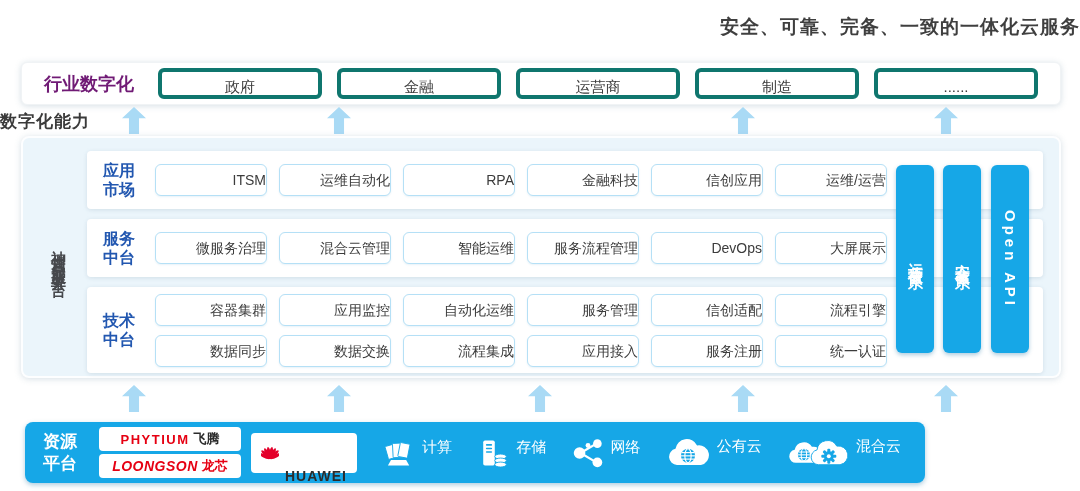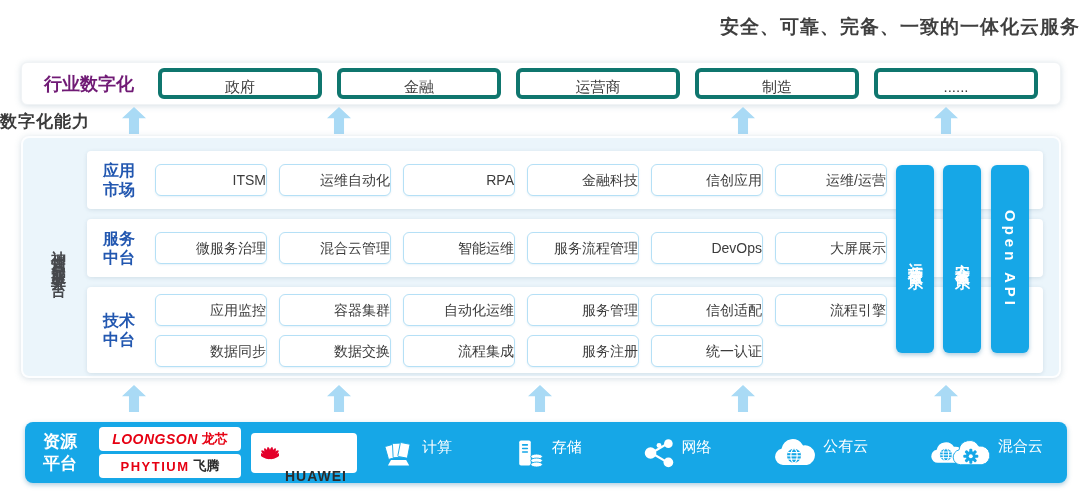--- a/index.html
+++ b/index.html
@@ -70,21 +70,21 @@
   .vbar {
     position:absolute; top:27px; width:38px; height:188px;
     background:#16a7e7; border-radius:6px; box-shadow:0 2px 4px rgba(20,110,160,.35);
     color:#fff; font-weight:bold; font-size:15px; letter-spacing:4px;
     writing-mode:vertical-rl; text-orientation:mixed;
     display:flex; align-items:center; justify-content:center;
   }
   .vbar.b1 { left:873px; } .vbar.b2 { left:920px; } .vbar.b3 { left:968px; }
   
   .resource-bar {
-    position:absolute; left:25px; top:422px; width:1042px; height:61px;
+    position:absolute; left:25px; top:422px; width:900px; height:61px;
     background:#16a7e7; border-radius:8px; box-shadow:0 2px 5px rgba(20,110,160,.35);
     display:flex; align-items:center; padding:0 24px 0 18px;
   }
   .resource-label {
     width:40px; font-size:17px; font-weight:bold; color:#fff;
     line-height:1.25; margin-right:16px;
   }
   .vendor-stack { display:flex; flex-direction:column; gap:3px; margin-right:10px; }
   .pill {
     background:#fff; border-radius:4px; display:flex; align-items:center; justify-content:center;
@@ -149,31 +149,32 @@
         <div class="pbox">服务流程管理</div>
         <div class="pbox">DevOps</div>
         <div class="pbox">大屏展示</div>
       </div>
     </div>
 
     <div class="prow r3">
       <div class="prow-label">技术中台</div>
       <div class="pitems-col">
         <div class="pitems">
+          <div class="pbox">容器集群</div>
           <div class="pbox">应用监控</div>
-          <div class="pbox">容器集群</div>
           <div class="pbox">自动化运维</div>
           <div class="pbox">服务管理</div>
           <div class="pbox">信创适配</div>
           <div class="pbox">流程引擎</div>
         </div>
         <div class="pitems">
           <div class="pbox">数据同步</div>
           <div class="pbox">数据交换</div>
           <div class="pbox">流程集成</div>
+          <div class="pbox">应用接入</div>
           <div class="pbox">服务注册</div>
           <div class="pbox">统一认证</div>
         </div>
       </div>
     </div>
 
     <div class="vbar b1">运营体系</div>
     <div class="vbar b2">安全体系</div>
     <div class="vbar b3">Open API</div>
   </div>
@@ -182,26 +183,26 @@
   <div class="arrow" style="left:327px; top:385px;"></div>
   <div class="arrow" style="left:528px; top:385px;"></div>
   <div class="arrow" style="left:731px; top:385px;"></div>
   <div class="arrow" style="left:934px; top:385px;"></div>
 
   <div class="resource-bar">
     <div class="resource-label">资源平台</div>
 
     <div class="vendor-stack">
       <div class="pill">
+        <span class="phytium-en">PHYTIUM</span>
+        <span class="phytium-cn">飞腾</span>
+      </div>
+      <div class="pill">
         <span class="loongson-en">LOONGSON</span>
         <span class="loongson-cn">龙芯</span>
-      </div>
-      <div class="pill">
-        <span class="phytium-en">PHYTIUM</span>
-        <span class="phytium-cn">飞腾</span>
       </div>
     </div>
 
     <div class="pill huawei">
       <svg class="ricon" width="24" height="21" viewBox="0 0 26 22">
         <g fill="#e4002b">
           <ellipse cx="13" cy="11.5" rx="2.5" ry="8.6" transform="rotate(-64 13 20)"></ellipse>
           <ellipse cx="13" cy="11.5" rx="2.5" ry="8.6" transform="rotate(-46 13 20)"></ellipse>
           <ellipse cx="13" cy="11.5" rx="2.5" ry="8.6" transform="rotate(-28 13 20)"></ellipse>
           <ellipse cx="13" cy="11.5" rx="2.5" ry="8.6" transform="rotate(-10 13 20)"></ellipse>

